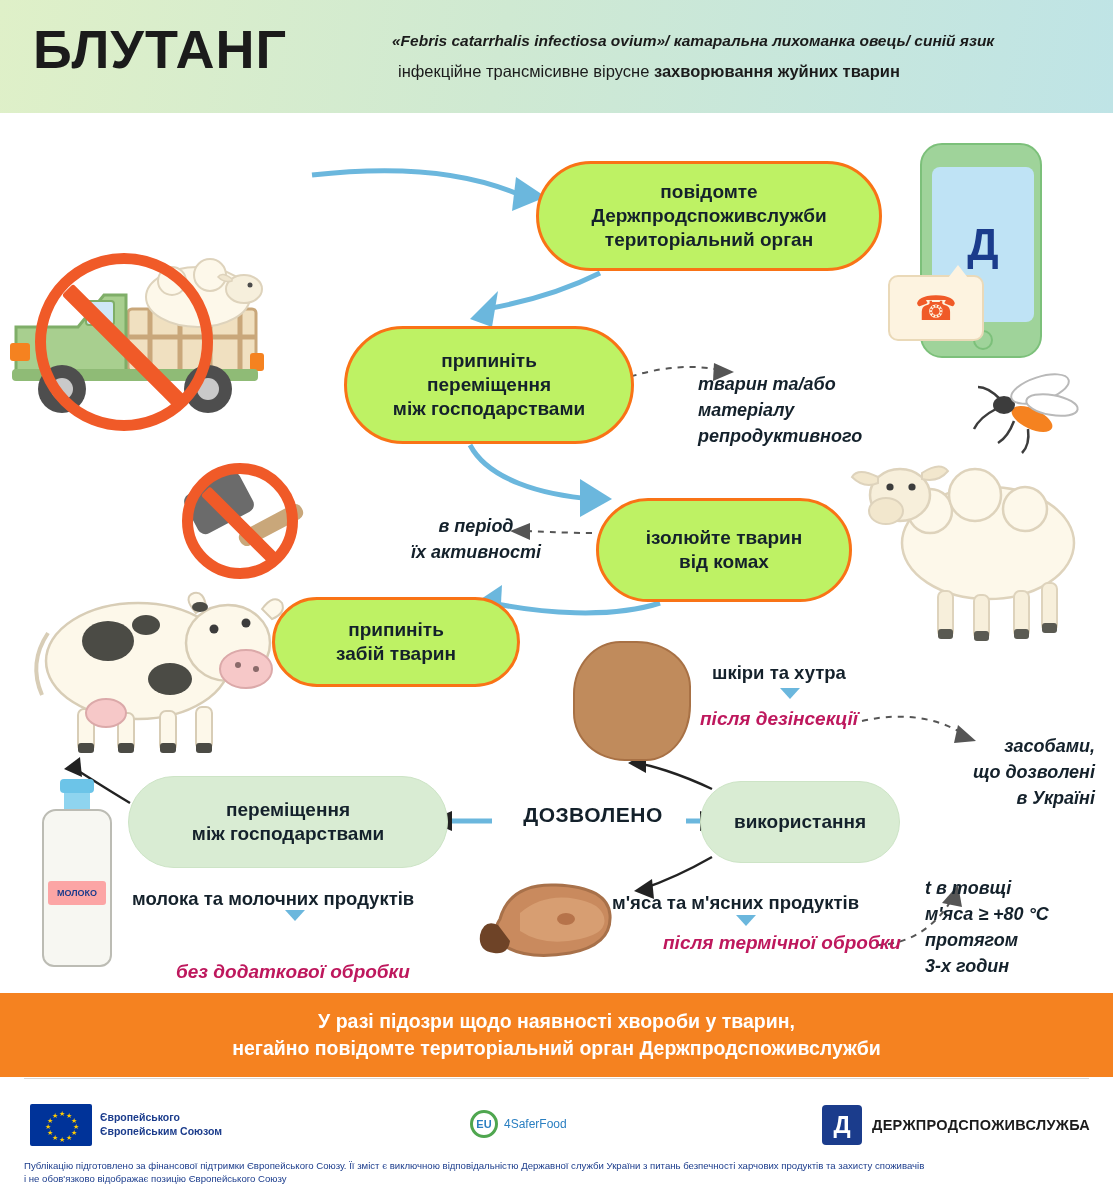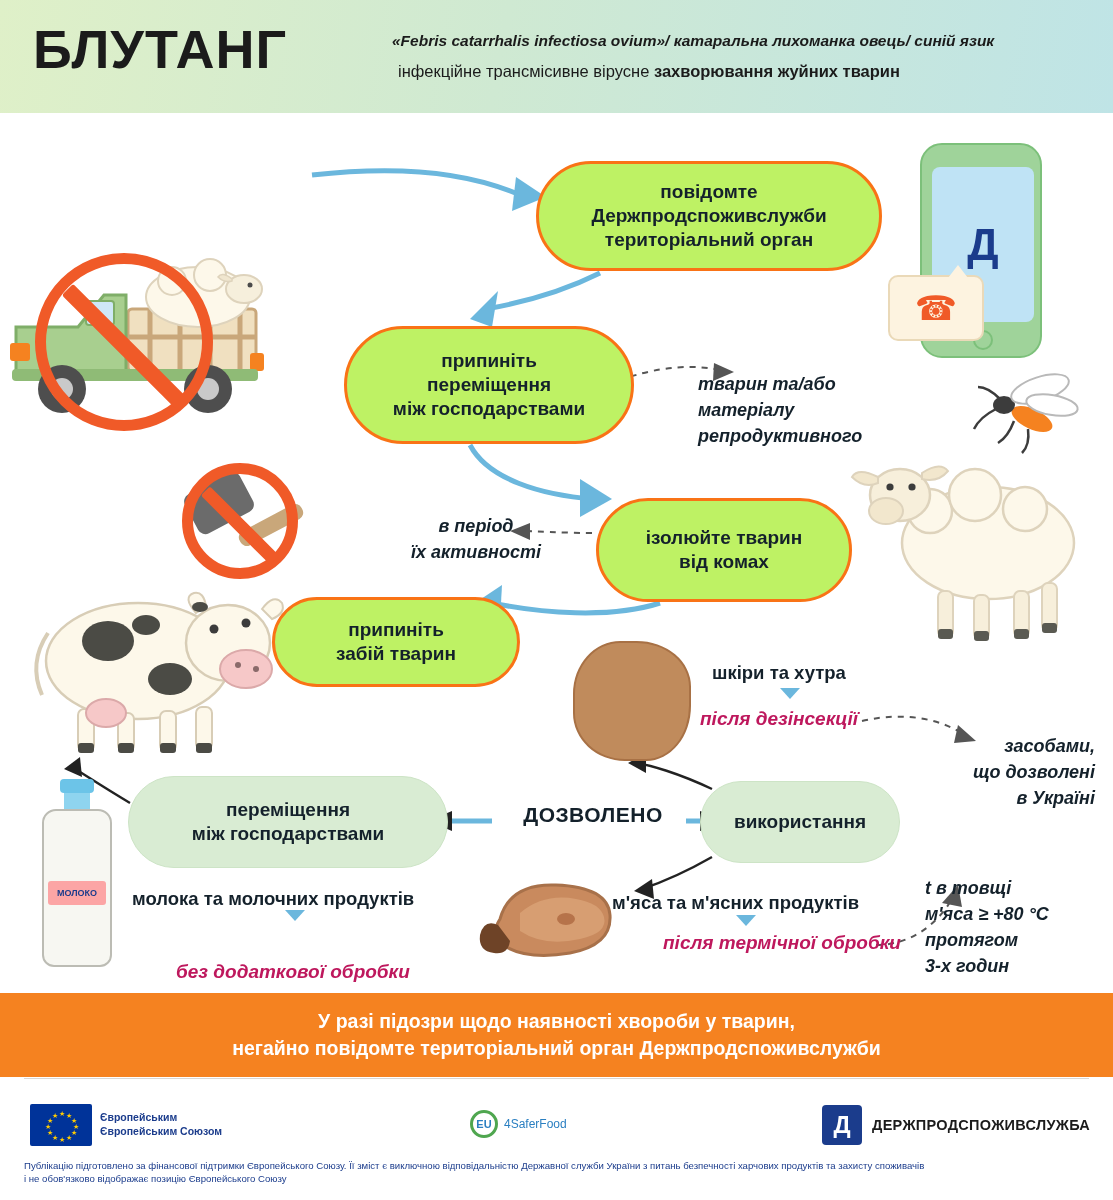--- a/index.html
+++ b/index.html
@@ -505,21 +505,21 @@
         <span class="eu-star" style="left:36px;top:30px;">★</span>
         <span class="eu-star" style="left:29px;top:32px;">★</span>
         <span class="eu-star" style="left:22px;top:30px;">★</span>
         <span class="eu-star" style="left:17px;top:25px;">★</span>
         <span class="eu-star" style="left:15px;top:19px;">★</span>
         <span class="eu-star" style="left:17px;top:13px;">★</span>
         <span class="eu-star" style="left:22px;top:8px;">★</span>
       </div>
     </div>
     <div class="eu-text">
-      <div>Європейським</div>
+      <div>Європейського</div>
       <div>Європейським Союзом</div>
     </div>
 
     <div class="eu4">
       <div class="eu4-ring">EU</div>
       <div class="eu4-text">4SaferFood</div>
     </div>
 
     <div class="dpss">
       <div class="dpss-box">Д</div>

